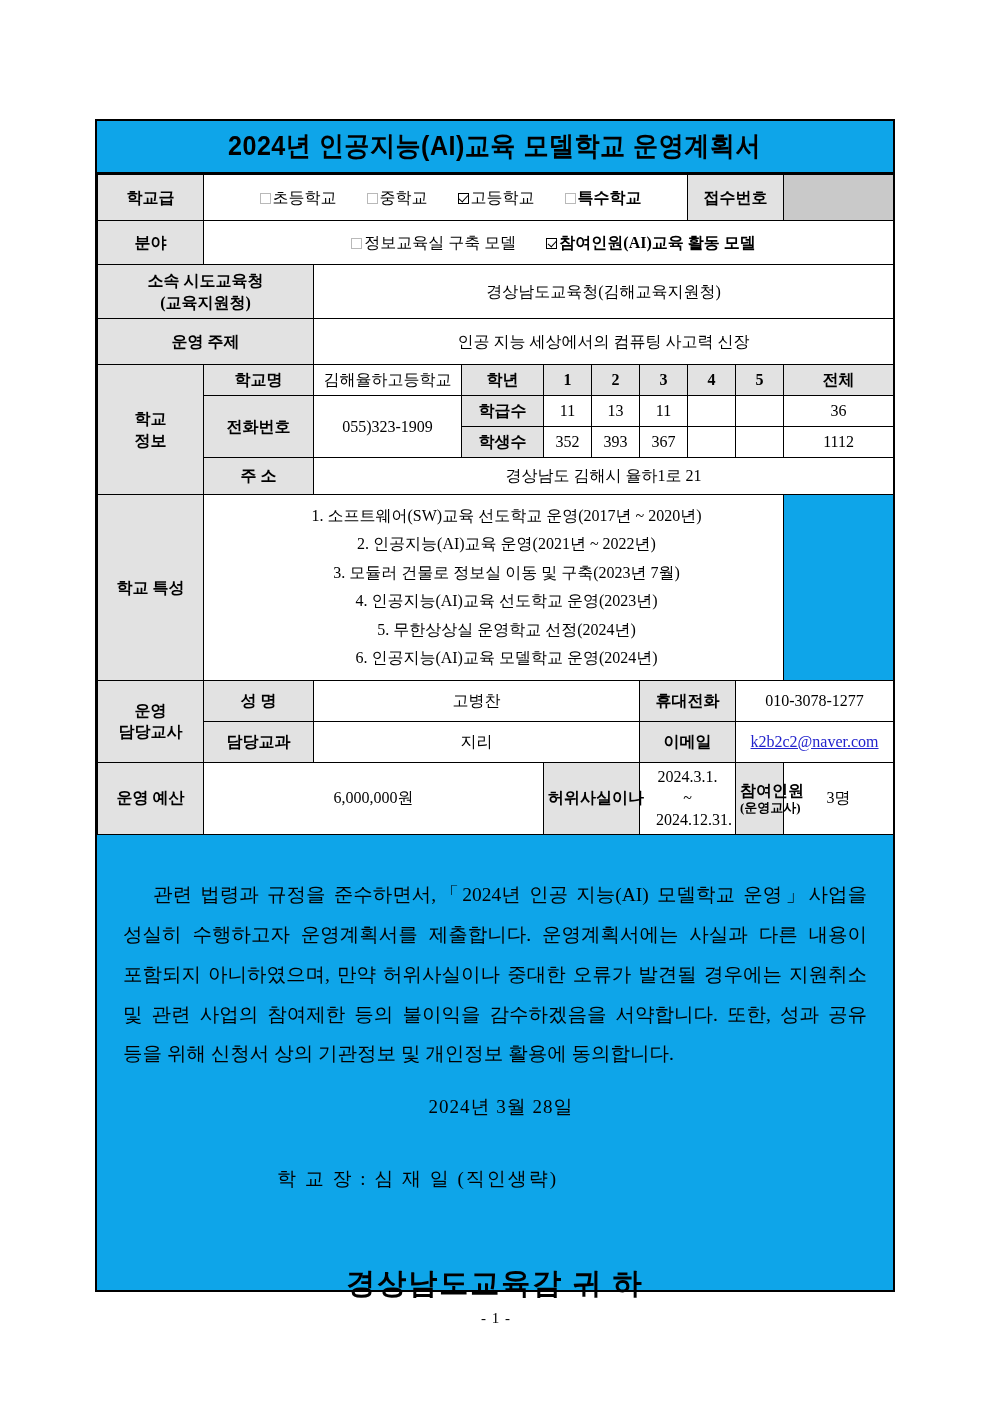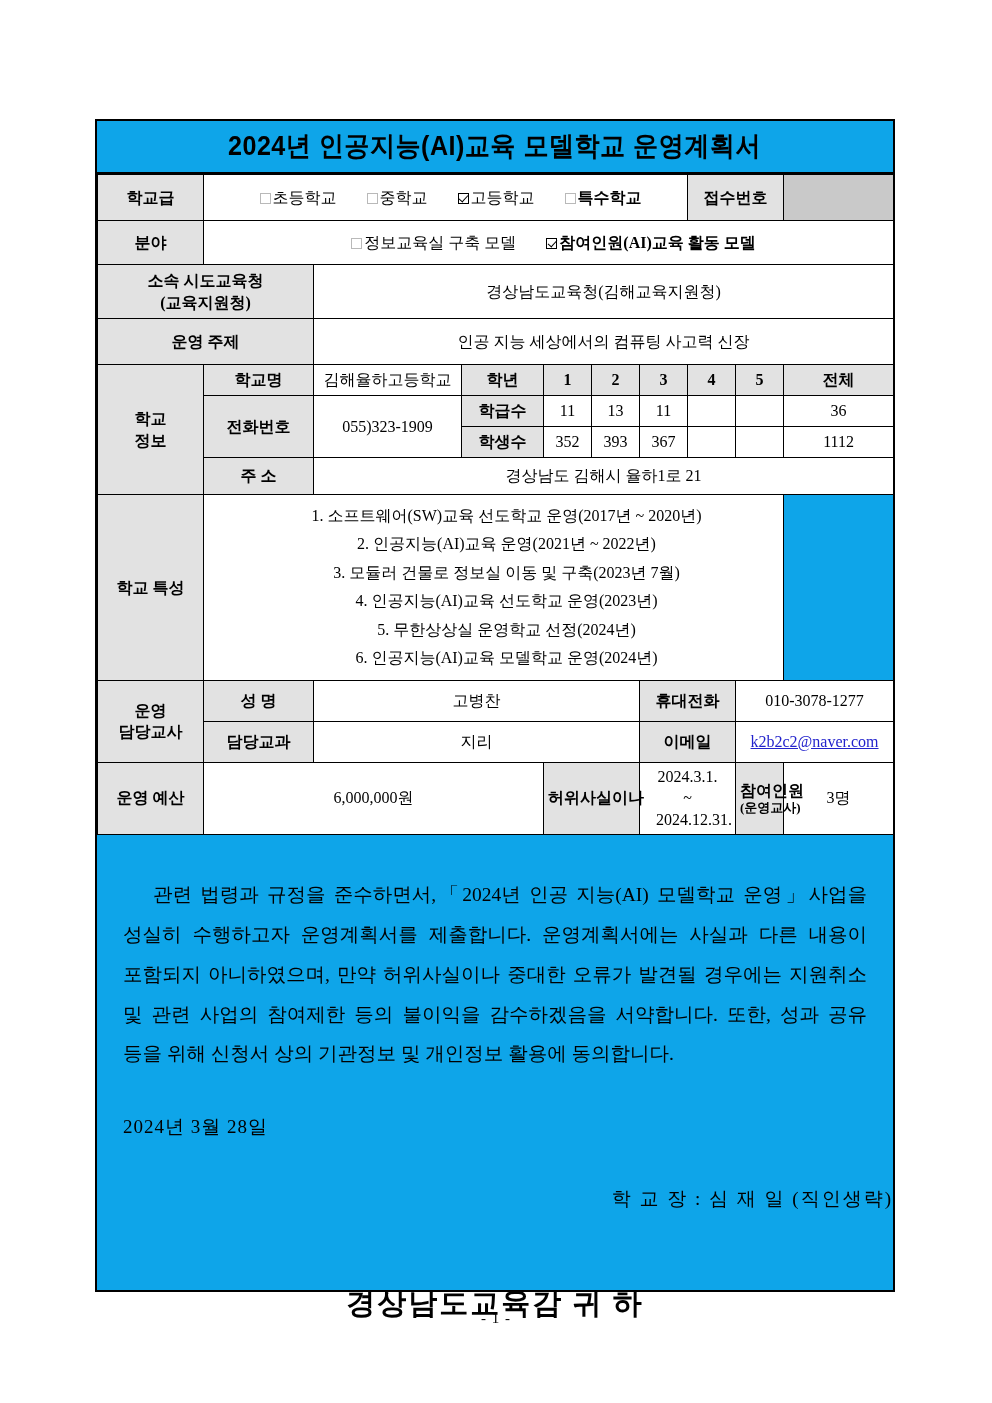--- a/index.html
+++ b/index.html
@@ -143,29 +143,29 @@
     font-size: 19.5px;
     line-height: 2.05;
     text-align: justify;
     text-justify: inter-character;
     text-indent: 30px;
     word-break: keep-all;
   }
   .pledge b { font-weight: normal; }
 
   .date-line {
-    margin-top: 40px;
-    text-align: left;
+    margin-top: 20px;
+    text-align: center;
     font-size: 19px;
     letter-spacing: 1px;
-    padding-left: 26px;
+    padding-left: 12px;
   }
   .principal-line {
     margin-top: 46px;
-    text-align: right;
+    text-align: left;
     font-size: 19px;
     letter-spacing: 2px;
     padding-left: 180px;
   }
   .addressee {
     margin-top: 72px;
     text-align: center;
     font-size: 29px;
     font-weight: bold;
     letter-spacing: 2px;

